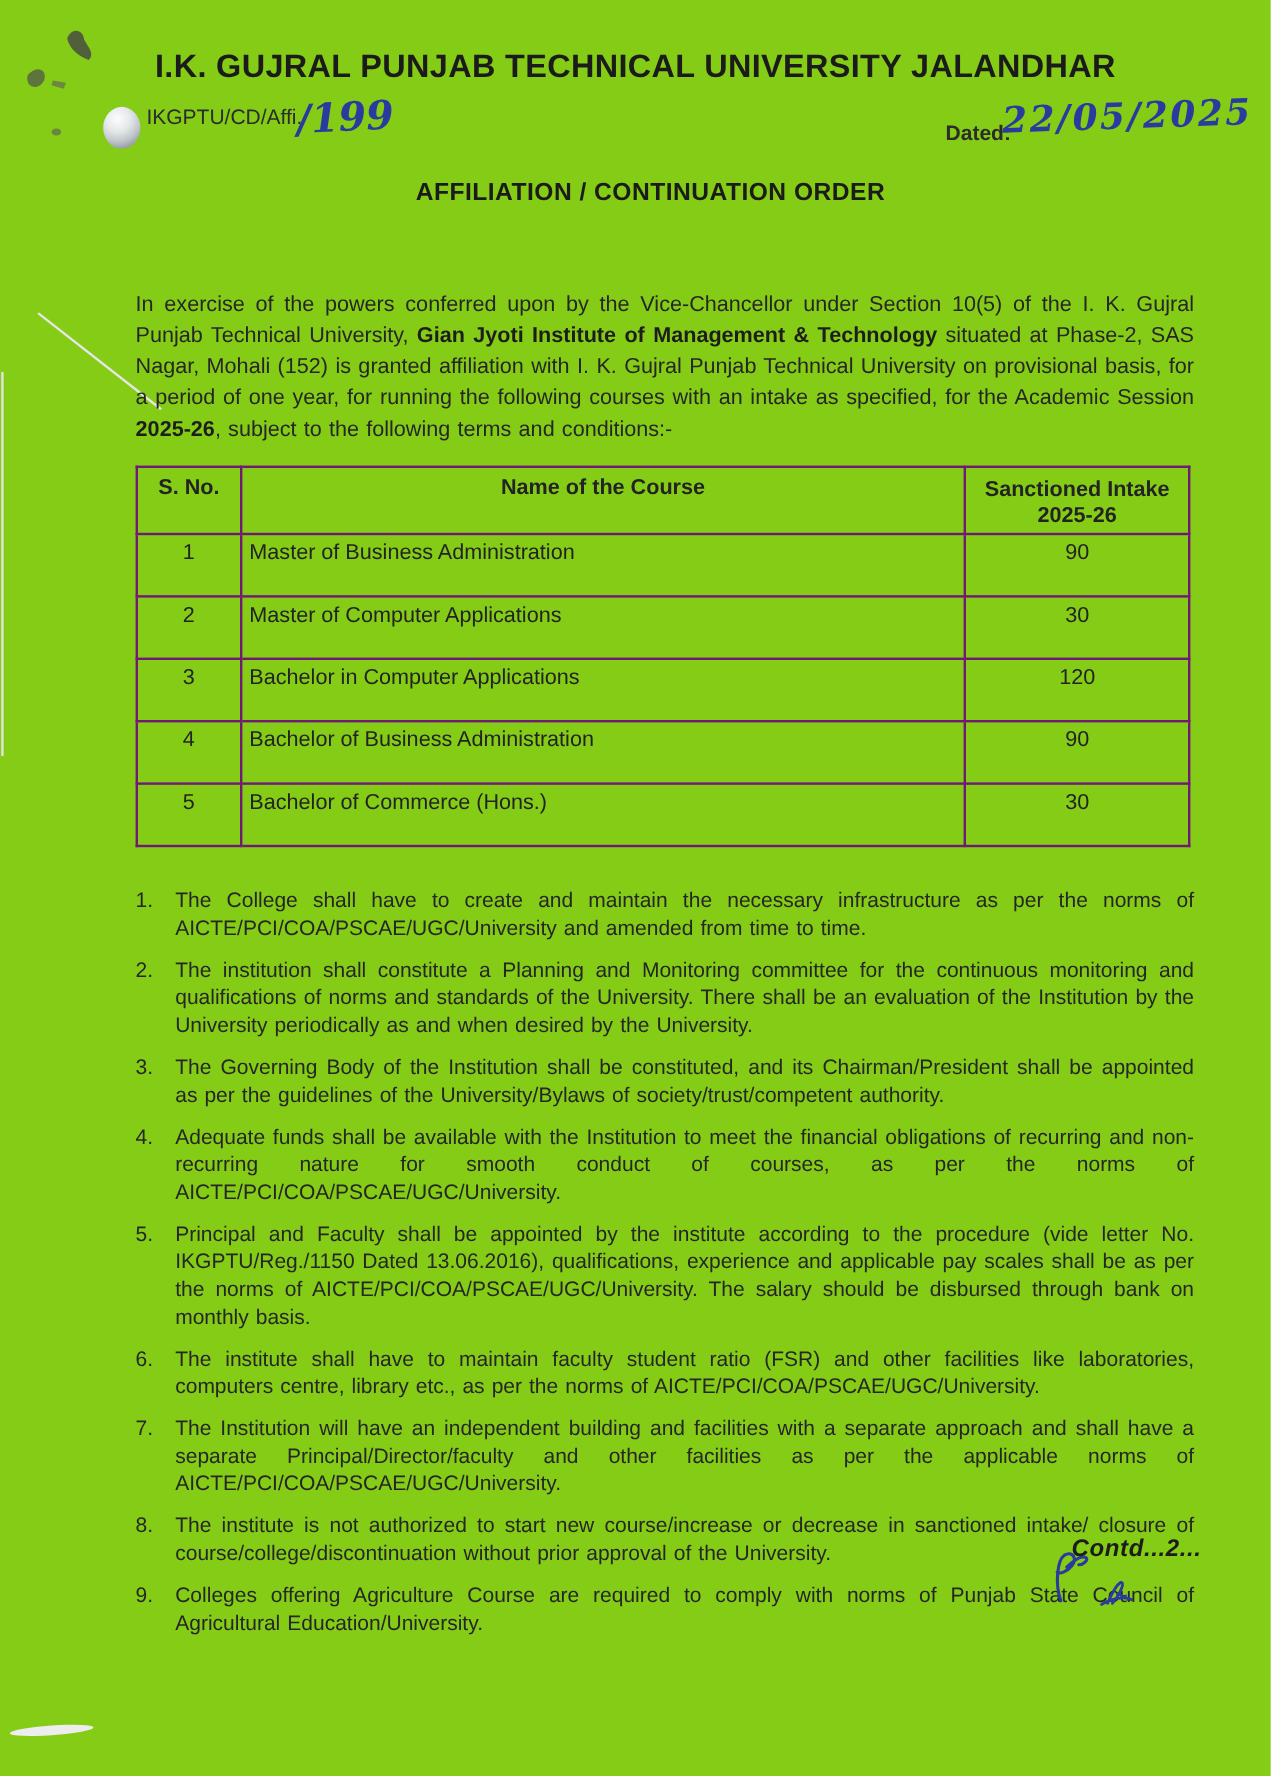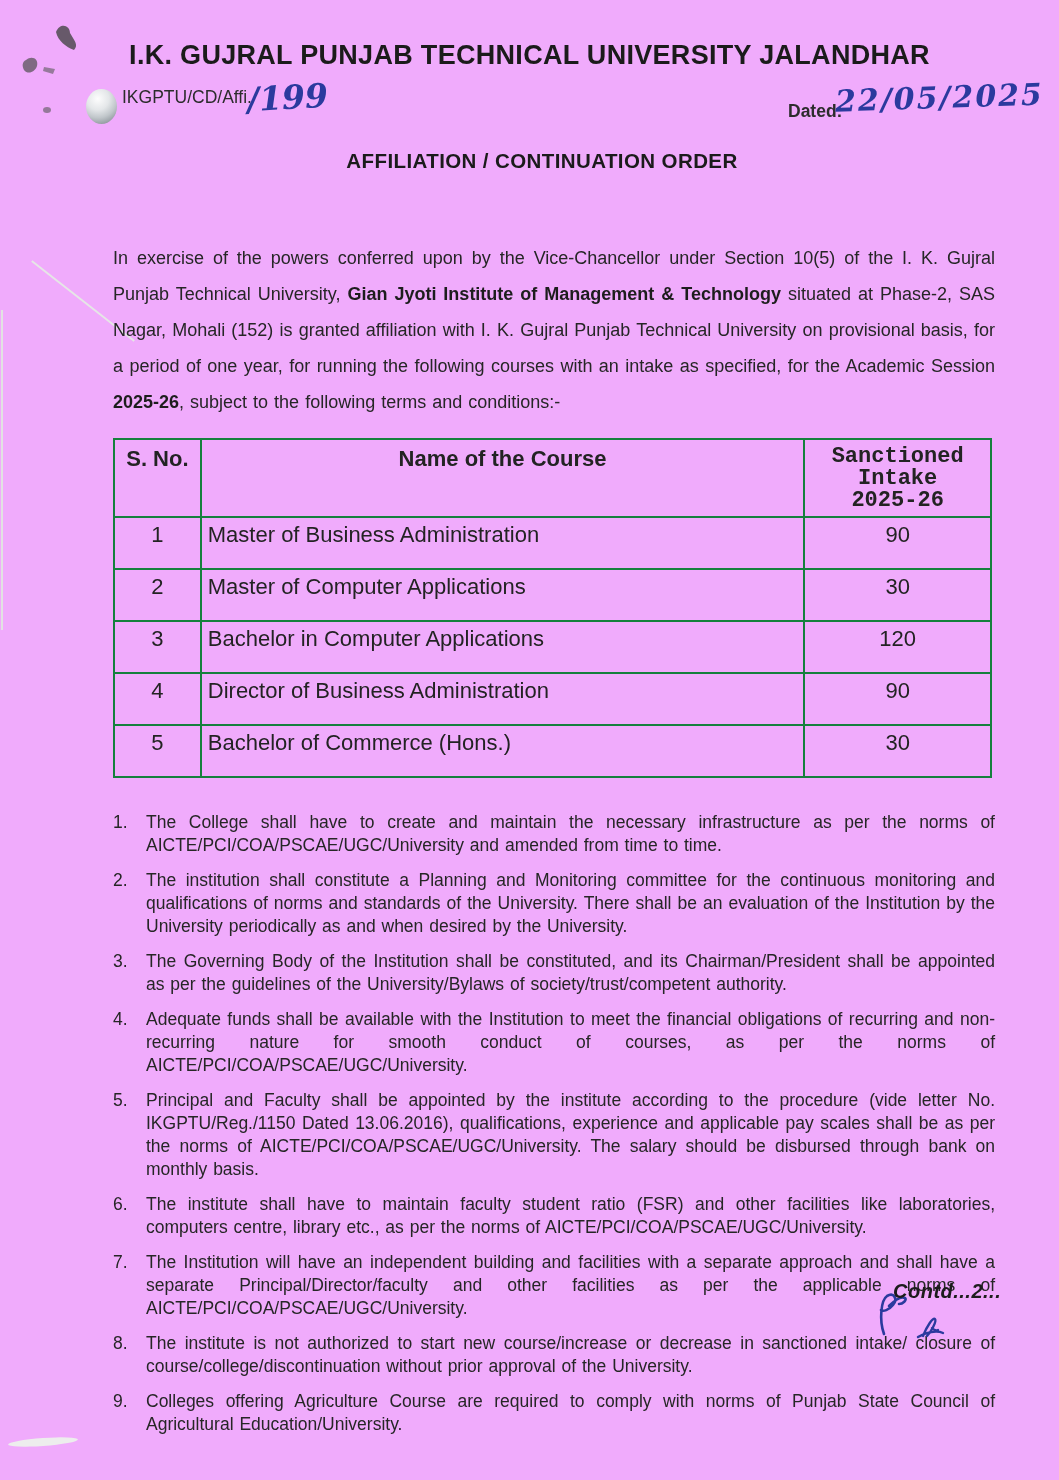--- a/index.html
+++ b/index.html
@@ -1,20 +1,20 @@
 <!DOCTYPE html>
 <html><head>
 <meta charset="utf-8">
 <style>
   html, body { margin: 0; padding: 0; background: #ffffff; }
   .page {
     position: relative;
     width: 1059px;
     height: 1480px;
-    background: #f0abfc;
+    background: #84cc16;
     font-family: "Liberation Sans", sans-serif;
     color: #232323;
     overflow: hidden;
   }
 
   
   .university-title {
     position: absolute;
     top: 40px; left: 0; right: 0;
     text-align: center;
@@ -77,45 +77,45 @@
   }
 
   
   .content {
     position: absolute;
     left: 113px; top: 222px;
     width: 882px;
   }
   .intro {
     font-size: 18px;
-    line-height: 36px;
+    line-height: 26px;
     text-align: justify;
     word-spacing: 1px;
     color: #262626;
   }
   .intro b { color: #1d1d1d; }
 
   
   table.course-table {
     margin-top: 10px;
     border-collapse: collapse;
     width: 879px;
     table-layout: fixed;
   }
   .course-table th, .course-table td {
-    border: 2px solid #15803d;
-    font-size: 22px;
+    border: 2px solid #701a75;
+    font-size: 18px;
     vertical-align: top;
     padding: 4px 6px;
   }
   .course-table th { font-weight: bold; text-align: center; padding-top: 6px; }
   .col-sno   { width: 86px; }
   .col-name  { width: 598px; }
   .col-intake{ width: 185px; }
-  .th-intake { white-space: pre-line; line-height: 22px; font-family: Liberation Mono, monospace; }
+  .th-intake { white-space: pre-line; line-height: 22px; }
   .td-sno    { text-align: center; height: 42px; }
   .td-name   { text-align: left; padding-left: 10px; }
   .td-intake { text-align: center; }
 
   
   .conditions { margin-top: 33px; }
   .cond-item {
     display: flex;
     margin-bottom: 12px;
     font-size: 17.5px;
@@ -216,21 +216,21 @@
           <td class="td-name">Master of Computer Applications</td>
           <td class="td-intake">30</td>
         </tr>
         <tr>
           <td class="td-sno">3</td>
           <td class="td-name">Bachelor in Computer Applications</td>
           <td class="td-intake">120</td>
         </tr>
         <tr>
           <td class="td-sno">4</td>
-          <td class="td-name">Director of Business Administration</td>
+          <td class="td-name">Bachelor of Business Administration</td>
           <td class="td-intake">90</td>
         </tr>
         <tr>
           <td class="td-sno">5</td>
           <td class="td-name">Bachelor of Commerce (Hons.)</td>
           <td class="td-intake">30</td>
         </tr>
       </tbody>
     </table>
 

